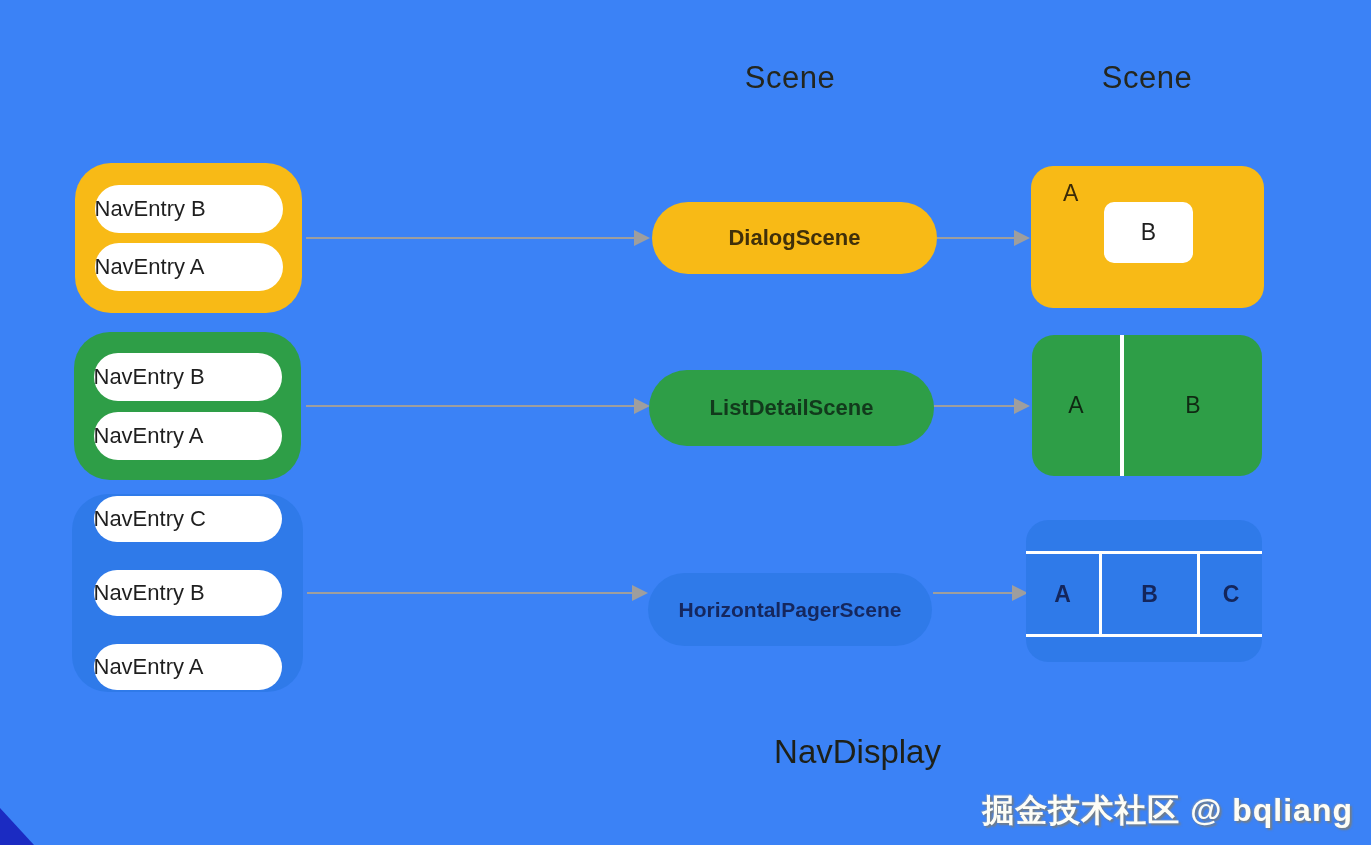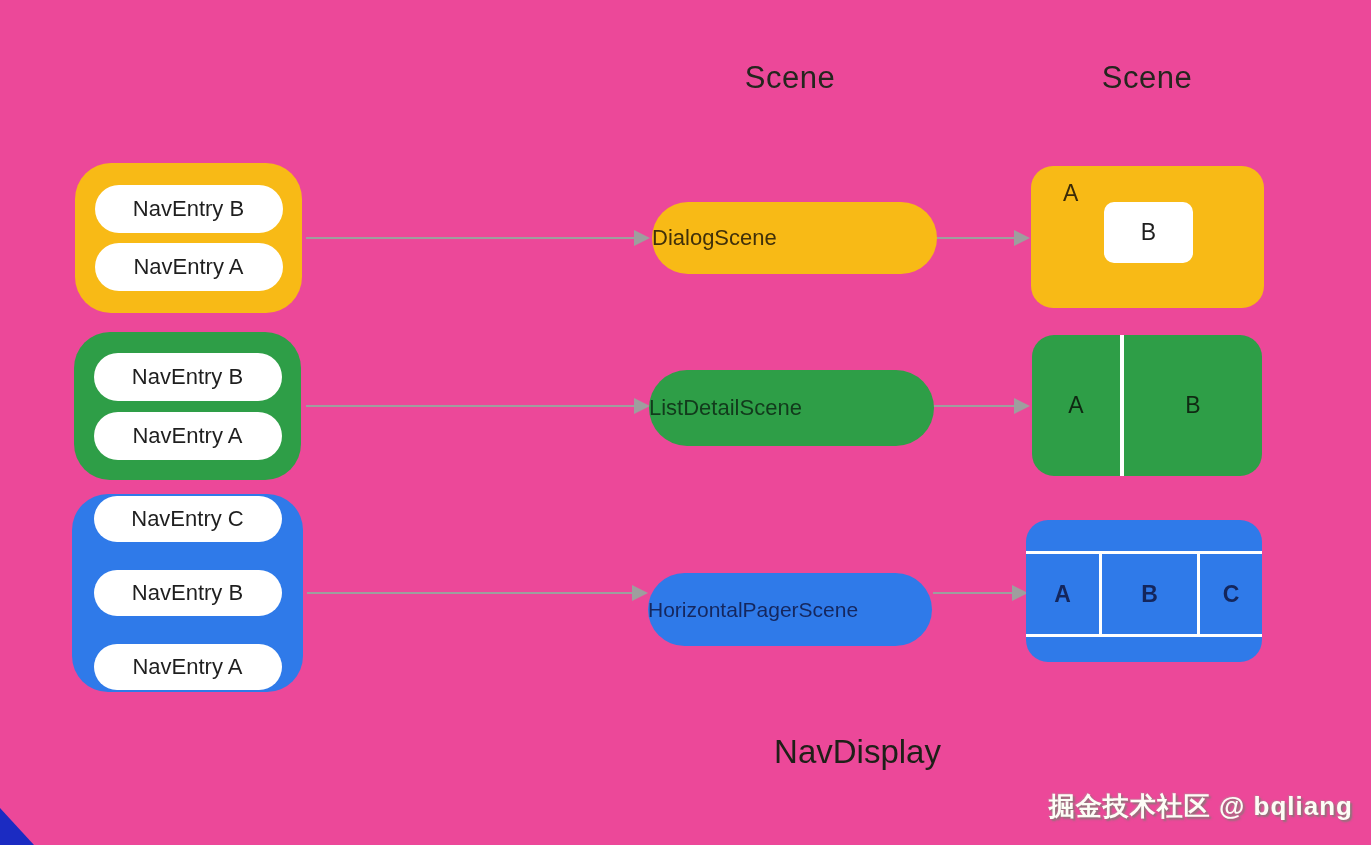--- a/index.html
+++ b/index.html
@@ -1,40 +1,40 @@
 <!DOCTYPE html>
 <html><head>
 <meta charset="utf-8">
 <style>
   * { margin:0; padding:0; box-sizing:border-box; }
   html,body { background:#e8e8e2; }
   .stage {
     position:relative; width:1371px; height:845px;
-    background:#ec4899; overflow:hidden;
+    background:#3b82f6; overflow:hidden;
     font-family:"Liberation Sans", sans-serif;
     color:#1F1F1F;
   }
   .col-header {
     position:absolute; width:220px; text-align:center;
     font-size:31px; font-weight:400; color:#24261E; letter-spacing:0.5px;
   }
   .scene-header  { left:680; left:680px; top:60px; }
   .layout-header { left:1037px; top:60px; }
 
   
   .backstack {
     position:absolute; border-radius:36px;
     display:flex; flex-direction:column; align-items:center; justify-content:center;
   }
   .r1 { left:75px;  top:163px; width:227px; height:150px; background:#F8BA16; gap:10px; }
   .r2 { left:74px;  top:332px; width:227px; height:148px; background:#2E9E47; gap:11px; }
   .r3 { left:72px;  top:494px; width:231px; height:198px; background:#2F7AE9; gap:28px; }
   .nav-entry {
     width:188px; height:48px; background:#FFFFFF; border-radius:24px;
-    display:flex; align-items:center; justify-content:center;
+    display:flex; align-items:center; justify-content:flex-start;
     font-size:22px; font-weight:500; color:#1F1F1F;
   }
   .r3 .nav-entry { height:46px; }
 
   
   .arrow { position:absolute; height:16px; display:flex; align-items:center; }
   .arrow .line { display:block; flex:1; height:2px; background:#9E9E9E; }
   .arrow .head {
     display:block; width:0; height:0;
     border-left:16px solid #9E9E9E;
@@ -43,22 +43,22 @@
   .a1a { left:306px; top:230px; width:344px; }
   .a1b { left:937px; top:230px; width:93px;  }
   .a2a { left:306px; top:398px; width:344px; }
   .a2b { left:934px; top:398px; width:96px;  }
   .a3a { left:307px; top:585px; width:341px; }
   .a3b { left:933px; top:585px; width:95px;  }
 
   
   .scene-pill {
     position:absolute; border-radius:40px;
-    display:flex; align-items:center; 
-    font-weight:400; font-size:22px;
+    display:flex; align-items:center; justify-content:center;
+    font-weight:700; font-size:22px;
   }
   .s1 { left:652px; top:202px; width:285px; height:72px; background:#F8BA16; color:#40300A; }
   .s2 { left:649px; top:370px; width:285px; height:76px; background:#2E9E47; color:#123A1C; }
   .s3 { left:648px; top:558px; width:284px; height:73px; background:#2F7AE9; color:#15275E; font-size:21px;margin-top:15px; }
 
   
   .layout-box { position:absolute; border-radius:22px; }
 
   .l1 { left:1031px; top:166px; width:233px; height:142px; background:#F8BA16; }
   .l1 .corner-label {
@@ -97,21 +97,21 @@
   .l3 .cell-c { flex:1; }
   .l3 .vdivider { width:3px; background:#FFFFFF; }
 
   
   .diagram-title {
     position:absolute; left:705px; top:733px; width:305px; text-align:center;
     font-size:33px; font-weight:400; color:#1E2018;
   }
   .watermark {
     position:absolute; right:18px; top:789px;
-    font-size:26px; font-weight:700; color:#FDFDF6; letter-spacing:1px;
+    font-size:32px; font-weight:700; color:#FDFDF6; letter-spacing:1px;
     text-shadow: 2px 2px 2px rgba(125,125,115,0.85), -1px -1px 1px rgba(160,160,150,0.4);
   }
   .corner-triangle {
     position:absolute; left:0; top:808px; width:34px; height:37px;
     background:#1B2BC2;
     clip-path:polygon(0 0, 100% 100%, 0 100%);
   }
 </style>
 </head>
 <body>

